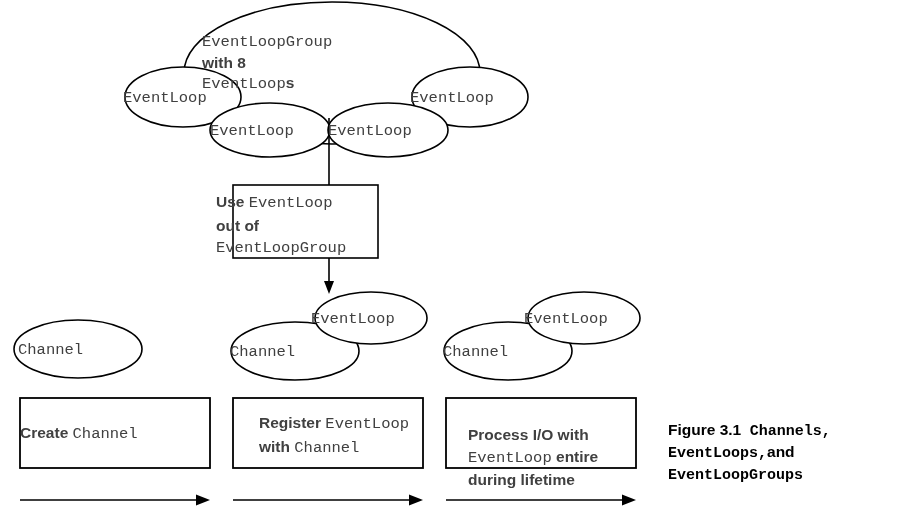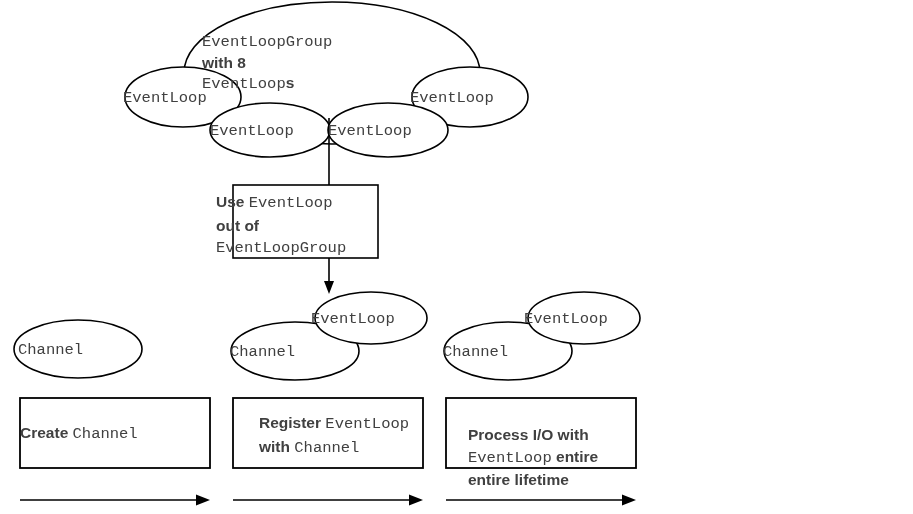--- a/index.html
+++ b/index.html
@@ -140,17 +140,22 @@
   </div>
 
   <div class="lbl box-text" style="left:233px; top:412px; width:190px;margin-left:26px;">
     <span class="sans-b">Register </span><span class="mono">EventLoop</span><br>
     <span class="sans-b">with </span><span class="mono">Channel</span>
   </div>
 
   <div class="lbl box-text" style="left:468px; top:404px; width:190px;margin-top:20px;">
     <span class="sans-b">Process I/O with</span><br>
     <span class="mono">EventLoop</span><span class="sans-b"> entire</span><br>
-    <span class="sans-b">entire lifetime</span>
+    <span class="sans-b">during lifetime</span>
   </div>
 
+  <div class="caption">
+    <span class="sans-b">Figure 3.1</span><span class="sans-b">&nbsp;&nbsp;</span><span class="mono">Channels,</span>
+    <span class="mono">EventLoops,</span><span class="sans-b">and</span>
+    <span class="mono">EventLoopGroups</span>
+  </div>
 
 </div>
 
 </body></html>

